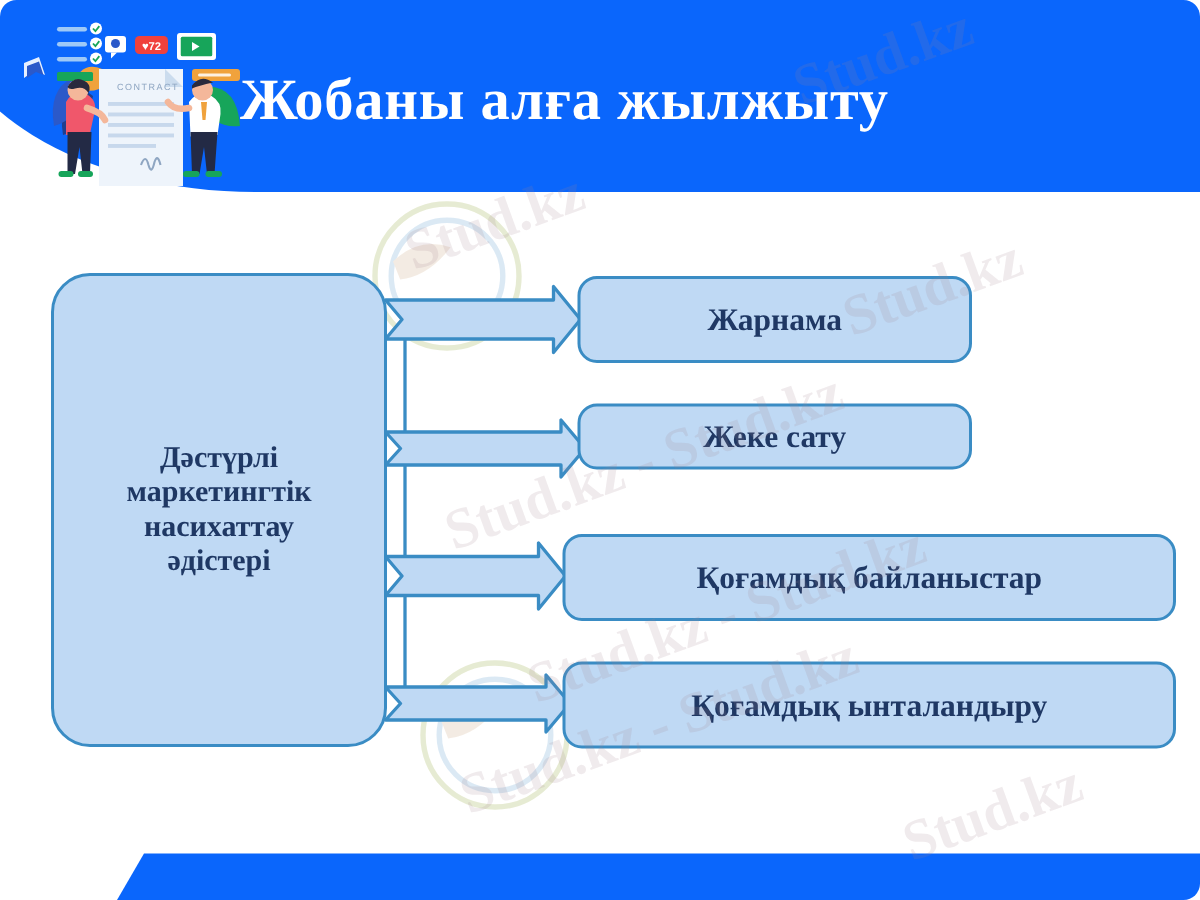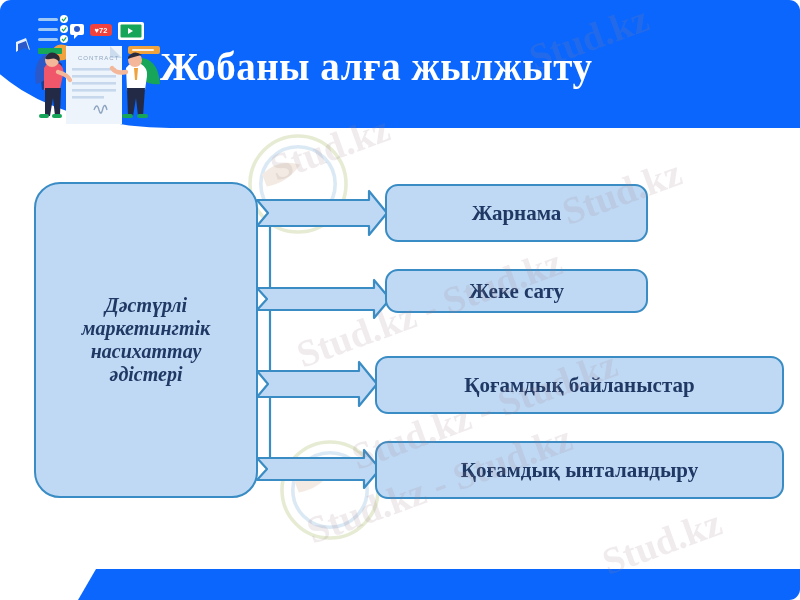--- a/index.html
+++ b/index.html
@@ -98,21 +98,20 @@
   }
 
   .node-source {
     left: 34px;
     top: 54px;
     width: 224px;
     height: 316px;
     border-radius: 26px;
     font-size: 20px;
     padding: 0 27px;
-    font-style: italic;
   }
 
   .node-target {
     border-radius: 13px;
     font-size: 21px;
     padding: 0 10px;
   }
 
   .node-t1 { left: 385px; top: 56px;  width: 263px; height: 58px; }
   .node-t2 { left: 385px; top: 141px; width: 263px; height: 44px; }

